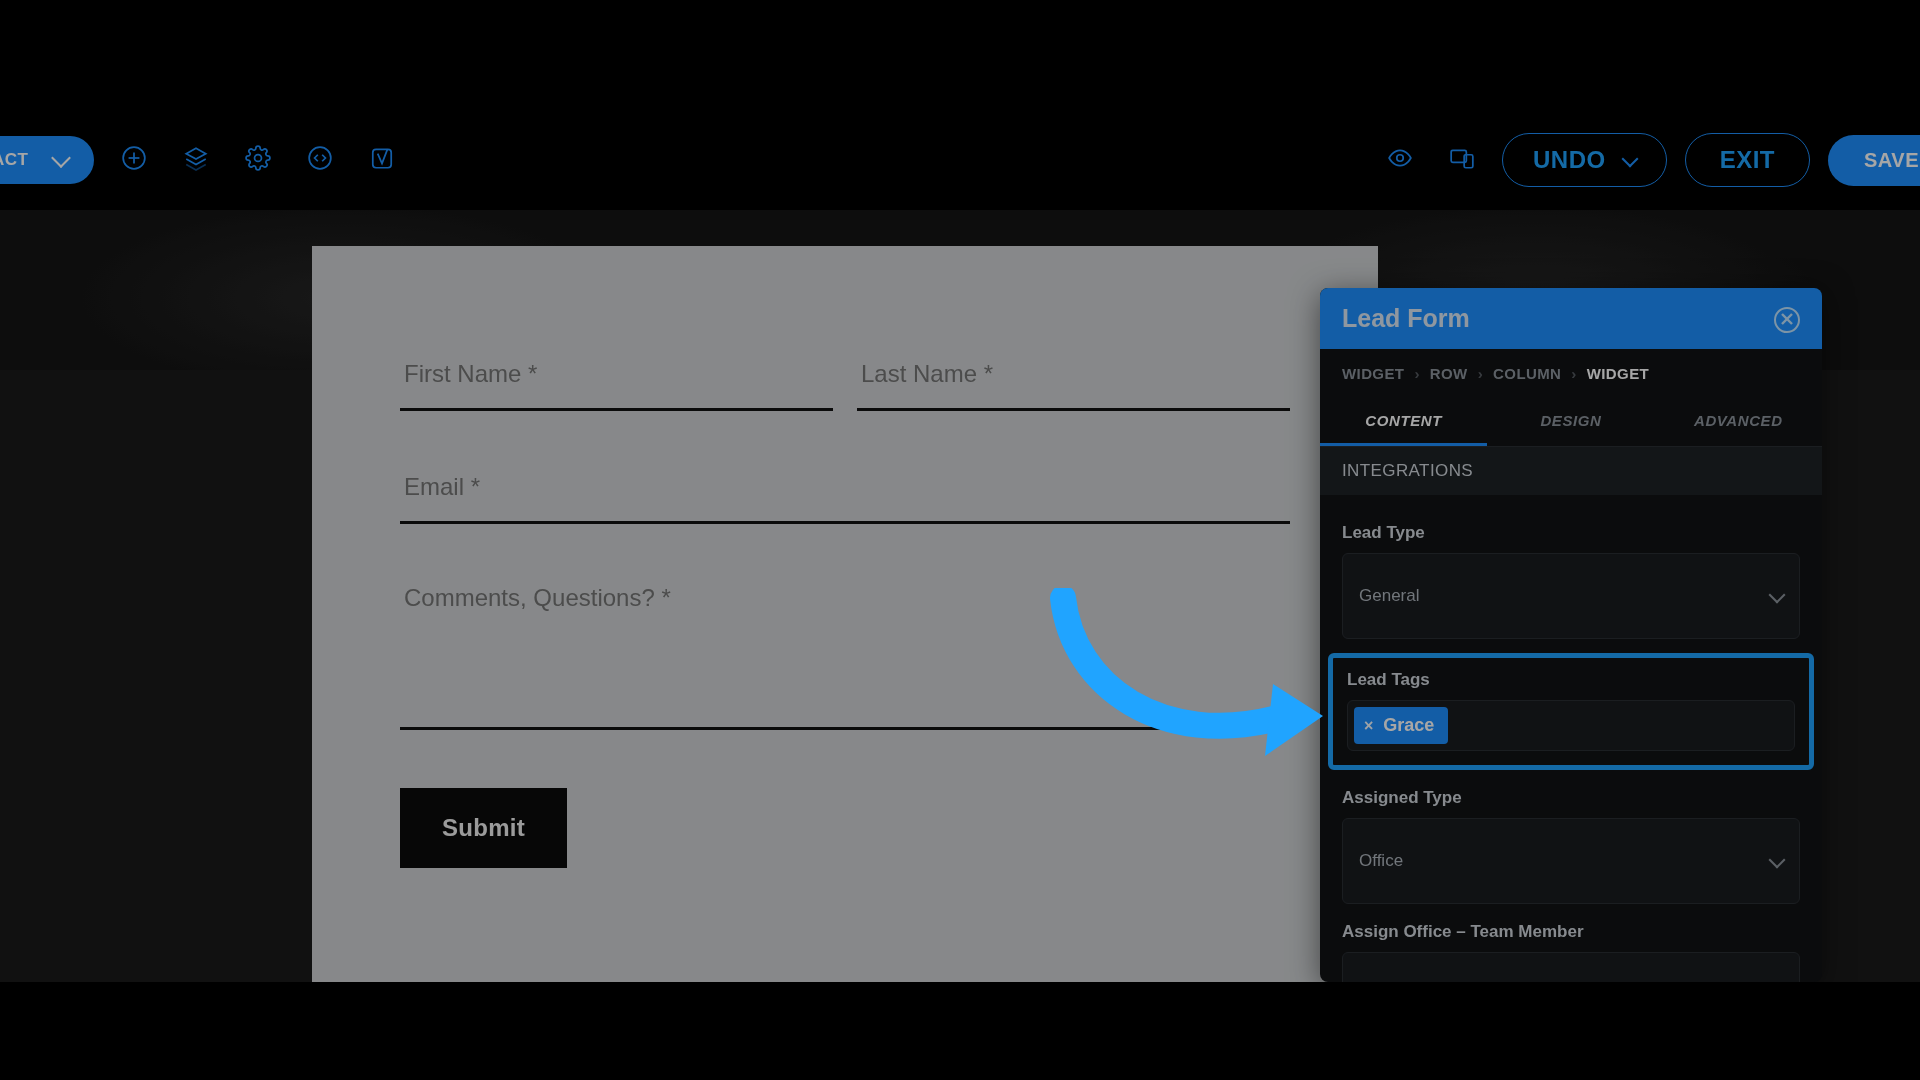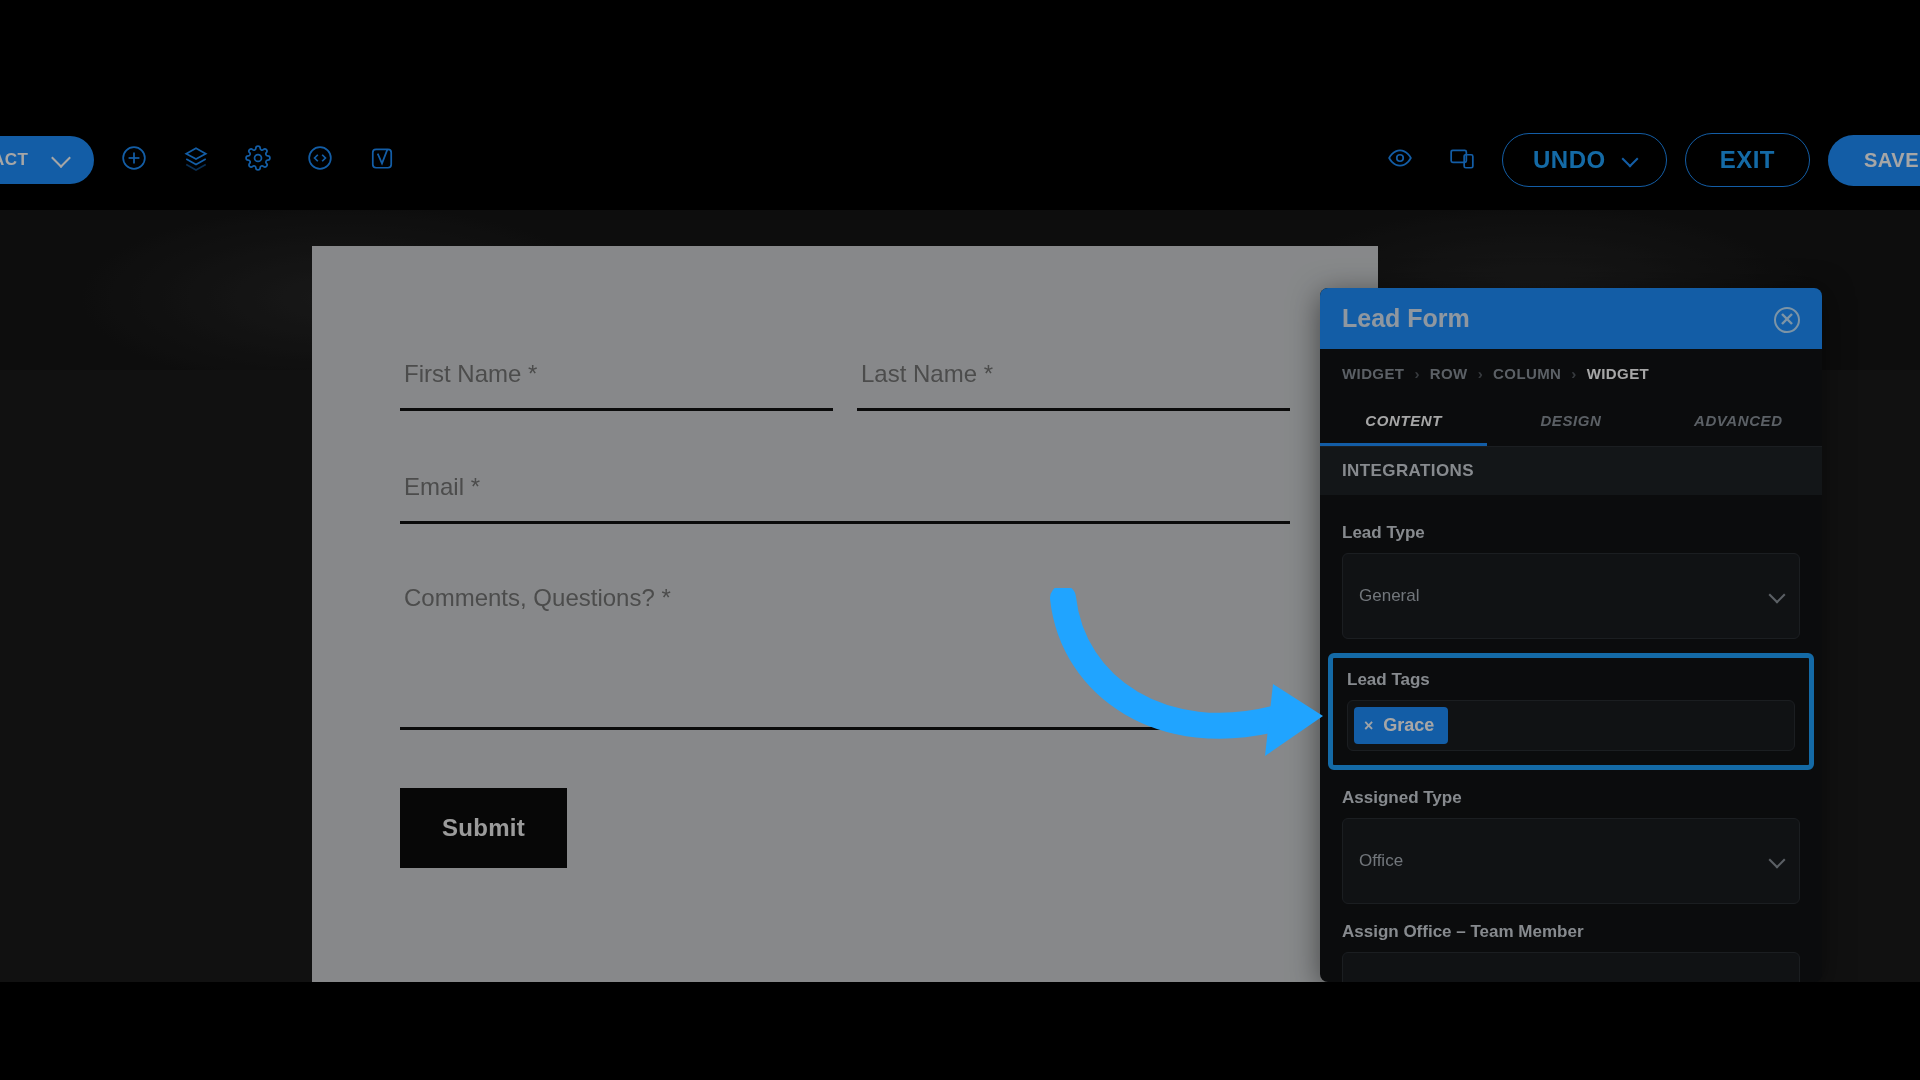--- a/index.html
+++ b/index.html
@@ -114,21 +114,21 @@
   }
   .crumbs .sep{opacity:.55;}
   .crumbs .active{color:#fff;}
   .tabs{display:flex;border-bottom:1px solid var(--panel-border);font-style:italic;}
   .tab{
     flex:1;text-align:center;padding:14px 0;color:var(--text-muted);
     font-weight:700;font-size:15px;letter-spacing:.6px;cursor:pointer;
   }
   .tab.active{color:#fff;border-bottom:3px solid var(--accent);}
   .section-hd{
-    background:#1e2226;color:#cfd5db;font-weight:700;letter-spacing:.4px;
+    background:#1e2226;color:#cfd5db;font-weight:400;letter-spacing:.4px;
     font-size:17px;padding:14px 22px;
   }
   .panel-body{padding:10px 22px 0;flex:1;overflow:hidden;}
   .lbl{color:#cfd5db;font-weight:700;font-size:17px;margin:18px 0 10px;}
   .select{
     background:var(--field-bg);border:1px solid var(--panel-border);border-radius:6px;
     display:flex;align-items:center;justify-content:space-between;padding:32px 16px;
     color:var(--text-light);font-size:17px;cursor:pointer;
   }
   .select .chev{width:12px;height:12px;border-right:2px solid var(--text-muted);border-bottom:2px solid var(--text-muted);transform:rotate(45deg);margin-bottom:3px;}

